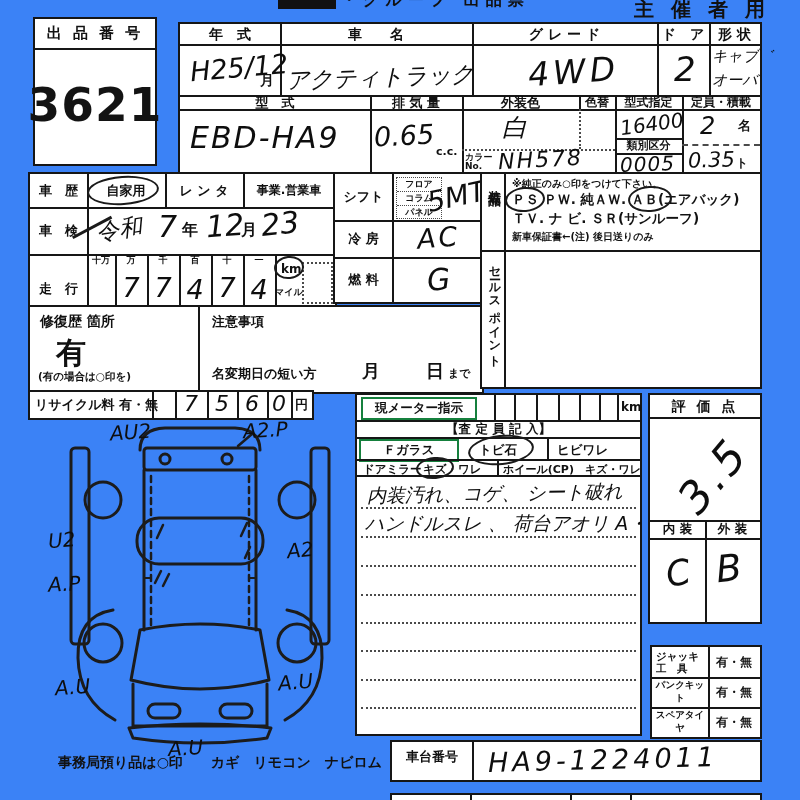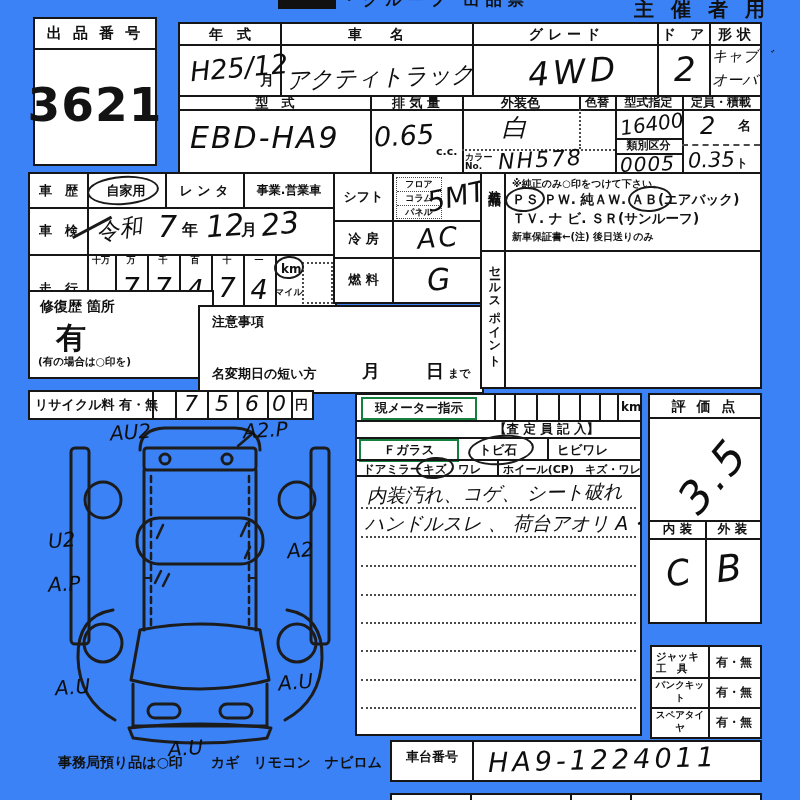--- a/index.html
+++ b/index.html
@@ -134,21 +134,21 @@
     <div class="abs hw ctr" style="left:181px;top:94px;width:32px;height:38px;font-size:27px;">7</div>
     <div class="abs hw ctr" style="left:213px;top:96px;width:32px;height:38px;font-size:27px;">4</div>
     <div class="abs lbl" style="left:251px;top:88px;font-size:12px;">km</div>
     <div class="abs lbl" style="left:245px;top:112px;font-size:9px;">マイル</div>
     <div class="abs" style="left:272px;top:88px;width:27px;height:38px;border:2px dotted #4a4a4a;"></div>
   </div>
   <div class="oval" style="left:274px;top:256px;width:26px;height:19px;transform:rotate(-6deg);"></div>
   <div class="oval" style="left:87px;top:176px;width:68px;height:25px;transform:rotate(-4deg);"></div>
   <div class="abs" style="left:70px;top:226px;width:44px;height:2.5px;background:#1a1a1a;transform:rotate(-28deg);"></div>
 
-  <div class="b" style="left:28px;top:290px;width:170px;height:85px;padding-left:12px;">
+  <div class="b" style="left:28px;top:305px;width:170px;height:85px;padding-left:12px;">
     <div class="abs lbl" style="left:10px;top:6px;font-size:14px;">修復歴 箇所</div>
     <div class="abs lbl" style="left:26px;top:26px;font-size:30px;">有</div>
     <div class="abs lbl" style="left:8px;top:63px;font-size:10.5px;">(有の場合は○印を)</div>
   </div>
 
   <div class="b" style="left:198px;top:305px;width:282px;height:85px;">
     <div class="abs lbl" style="left:12px;top:6px;font-size:13px;">注意事項</div>
     <div class="abs lbl" style="left:12px;top:58px;font-size:13px;">名変期日の短い方</div>
     <div class="abs lbl" style="left:162px;top:52px;font-size:18px;">月</div>
     <div class="abs lbl" style="left:226px;top:52px;font-size:18px;">日</div>
@@ -211,21 +211,21 @@
     <div class="bi ctr lbl" style="left:4px;top:2px;width:112px;height:19px;font-size:12.5px;">現メーター指示</div>
     <div class="vl" style="left:137px;top:0;height:25px;"></div>
     <div class="vl" style="left:157px;top:0;height:25px;"></div>
     <div class="vl" style="left:179px;top:0;height:25px;"></div>
     <div class="vl" style="left:201px;top:0;height:25px;"></div>
     <div class="vl" style="left:222px;top:0;height:25px;"></div>
     <div class="vl" style="left:242px;top:0;height:25px;"></div>
     <div class="vl" style="left:260px;top:0;height:25px;"></div>
     <div class="abs lbl" style="left:264px;top:5px;font-size:12px;">km</div>
     <div class="hl" style="left:0;top:25px;width:283px;"></div>
-    <div class="abs lbl ctr" style="left:0;top:26px;width:283px;height:16px;font-size:12.5px;margin-left:48px;">【査 定 員 記 入】</div>
+    <div class="abs lbl ctr" style="left:0;top:26px;width:283px;height:16px;font-size:12.5px;">【査 定 員 記 入】</div>
     <div class="hl" style="left:0;top:42px;width:283px;"></div>
     <div class="bi ctr lbl" style="left:2px;top:44px;width:96px;height:19px;font-size:12.5px;">Ｆガラス</div>
     <div class="abs lbl" style="left:122px;top:47px;font-size:12.5px;">トビ石</div>
     <div class="vl" style="left:190px;top:42px;height:22px;"></div>
     <div class="abs lbl" style="left:200px;top:47px;font-size:12.5px;">ヒビワレ</div>
     <div class="hl" style="left:0;top:64px;width:283px;"></div>
     <div class="abs lbl" style="left:6px;top:67px;font-size:11.5px;">ドアミラー</div>
     <div class="abs lbl" style="left:66px;top:67px;font-size:11.5px;">キズ・ワレ</div>
     <div class="vl" style="left:140px;top:64px;height:16px;"></div>
     <div class="abs lbl nw" style="left:146px;top:67px;font-size:11px;">ホイール(CP)　キズ・ワレ</div>

